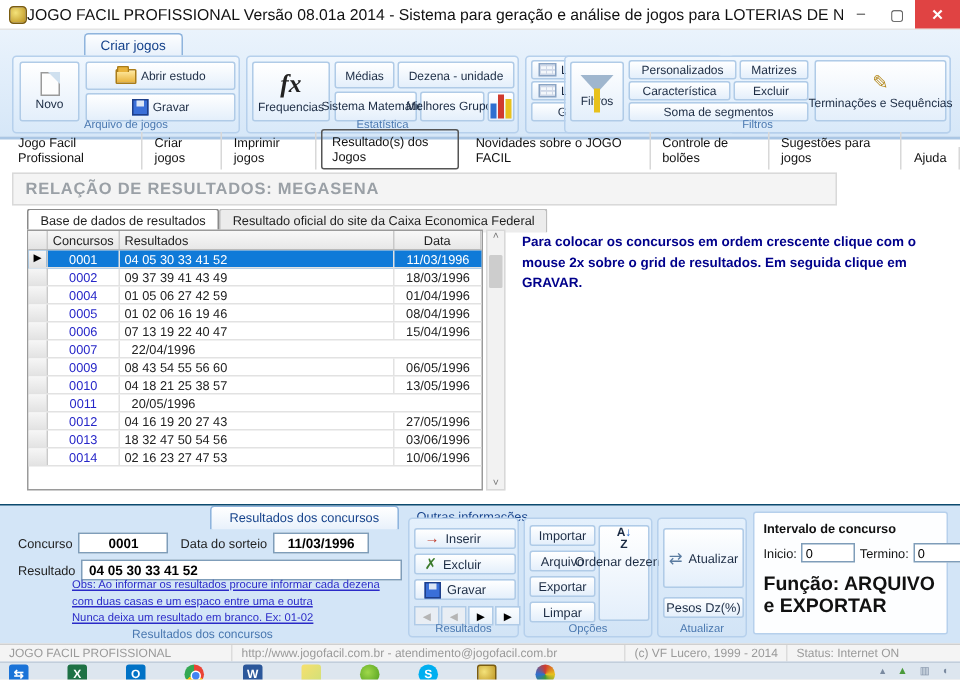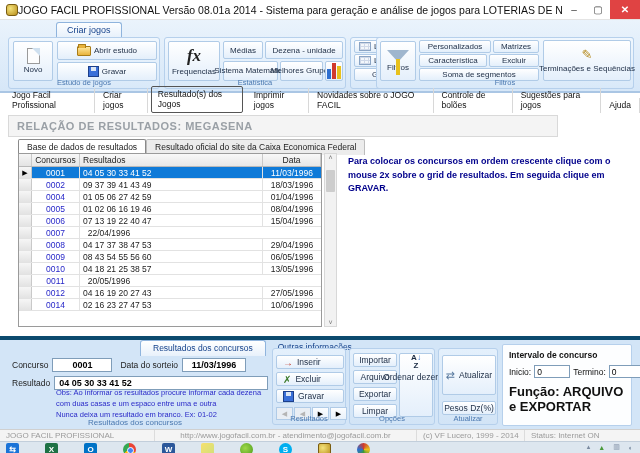--- a/index.html
+++ b/index.html
@@ -69,27 +69,27 @@
   .grow.head .c2 { padding-left:3px; text-align:left; }
   .grow.sel { background:#0f7ad8; }
   .grow.sel .c1,.grow.sel .c2,.grow.sel .c3 { color:#fff; }
   .vscroll { position:absolute; left:324px; top:153px; width:13px; height:174px; background:#f2f2f2; border:1px solid #d8d8d8; font-size:7px; color:#777; display:flex; flex-direction:column; justify-content:space-between; align-items:center; }
   .vthumb { width:9px; height:22px; background:#cdcdcd; border-radius:1px; margin-top:2px; }
 
   
   .hint { position:absolute; left:348px; top:155px; width:278px; font-size:9px; font-weight:bold; color:#00008b; line-height:1.5; }
 
   
-  .bpanel { position:absolute; left:0; top:336px; width:640px; height:93px; background:#d3e5f7; border-top:4px solid #0c4a6e; }
+  .bpanel { position:absolute; left:0; top:336px; width:640px; height:93px; background:#d3e5f7; border-top:1px solid #0c4a6e; }
   .btabs { position:absolute; left:140px; top:0; display:flex; font-size:8.5px; }
   .btab { padding:2px 12px 3px; color:#15428b; }
   .btab.active { background:linear-gradient(#ffffff,#e8f1fb); border:1px solid #8fb4dd; border-bottom:none; border-radius:3px 3px 0 0; }
   .fieldrow { position:absolute; font-size:8.5px; color:#222; display:flex; align-items:center; gap:4px; }
   .fld { border:1px solid #7f9db9; background:#fff; font-weight:bold; font-size:9px; font-family:"Liberation Sans",sans-serif; height:14px; }
-  .obs { position:absolute; left:56px; top:48px; width:210px; font-size:7.5px; color:#2a2ac8; line-height:1.45; }
+  .obs { position:absolute; left:48px; top:48px; width:210px; font-size:7.5px; color:#2a2ac8; line-height:1.45;text-decoration:underline; }
   .bgroup { position:absolute; top:8px; bottom:4px; background:linear-gradient(#e4f0fc,#d2e4f6); border:1px solid #b6d0ec; border-radius:3px; }
   .bgroup .gcap { position:absolute; left:0; right:0; bottom:1px; text-align:center; font-size:7.5px; color:#4a78b0; }
   .bbtn { background:linear-gradient(#ffffff,#e4effb); border:1px solid #b0cbe7; border-radius:2px; font-size:8.5px; color:#1c2c44; display:flex; align-items:center; gap:4px; padding:0 6px; height:14px; white-space:nowrap; }
   .navbtns { display:flex; gap:1px; }
   .nbtn { width:17px; height:13px; border:1px solid #b0cbe7; background:linear-gradient(#fbfdff,#e8f1fa); font-size:7px; display:flex; align-items:center; justify-content:center; color:#000; }
   .nbtn.dis { color:#b5b5b5; background:#e9eef4; }
   .caption-left { position:absolute; left:0; right:0; bottom:2px; text-align:center; font-size:8px; color:#4a78b0; }
   .ipanel { position:absolute; left:502px; top:4px; width:130px; height:82px; background:#fdfeff; border:1px solid #b6d0ec; border-radius:2px; padding:5px 6px; font-size:8.5px; color:#111; }
   .ipanel .ttl { font-weight:bold; margin-bottom:5px; }
   .ipanel .frow { display:flex; align-items:center; gap:3px; margin-bottom:6px; }
@@ -137,21 +137,21 @@
         <span>Abrir estudo</span>
       </div>
       <div class="rbtn big" style="position:absolute; left:4px; top:3px; width:40px; height:40px;">
         <span class="i-page"></span>
         <span>Novo</span>
       </div>
       <div class="rbtn" style="position:absolute; left:48px; top:24px; width:100px; height:19px;">
         <span class="i-floppy"></span>
         <span>Gravar</span>
       </div>
-      <div class="gcap">Estudo de jogos</div>
+      <div class="gcap">Arquivo de jogos</div>
     </div>
 
     <div class="rgroup" style="left:164px; width:182px;">
       <div class="rbtn big" style="position:absolute; left:3px; top:3px; width:52px; height:40px;">
         <span class="i-fx">fx</span>
         <span>Frequencias</span>
       </div>
       <div class="rbtn" style="position:absolute; left:58px; top:3px; width:40px; height:18px;">
         <span>Médias</span>
       </div>
@@ -238,22 +238,22 @@
       </div>
     </div>
 
   <div style="position:absolute; left:382px; top:37px; width:252px; height:52px; z-index:5;">
     
   </div>
 
   <div class="navtabs">
       <div class="navtab">Jogo Facil Profissional</div>
       <div class="navtab">Criar jogos</div>
+      <div class="navtab">Imprimir jogos</div>
       <div class="navtab active">Resultado(s) dos Jogos</div>
-      <div class="navtab">Imprimir jogos</div>
       <div class="navtab">Novidades sobre o JOGO FACIL</div>
       <div class="navtab">Controle de bolões</div>
       <div class="navtab">Sugestões para jogos</div>
       <div class="navtab">Ajuda</div>
     </div>
 
   <div class="sech">
     <span>RELAÇÃO DE RESULTADOS:  MEGASENA</span>
   </div>
 
@@ -300,46 +300,46 @@
           <div class="c2">07 13 19 22 40 47</div>
           <div class="c3">15/04/1996</div>
         </div>
         <div class="grow">
           <div class="ind"></div>
           <div class="c1">0007</div>
           <div class="c3">22/04/1996</div>
         </div>
         <div class="grow">
           <div class="ind"></div>
-          <div class="c1">0008</div>
-          <div class="c2">04 17 37 38 47 53</div>
-          <div class="c3">29/04/1996</div>
-        </div>
-        <div class="grow">
-          <div class="ind"></div>
           <div class="c1">0009</div>
           <div class="c2">08 43 54 55 56 60</div>
           <div class="c3">06/05/1996</div>
         </div>
         <div class="grow">
           <div class="ind"></div>
           <div class="c1">0010</div>
           <div class="c2">04 18 21 25 38 57</div>
           <div class="c3">13/05/1996</div>
         </div>
         <div class="grow">
           <div class="ind"></div>
           <div class="c1">0011</div>
           <div class="c3">20/05/1996</div>
         </div>
         <div class="grow">
           <div class="ind"></div>
           <div class="c1">0012</div>
           <div class="c2">04 16 19 20 27 43</div>
           <div class="c3">27/05/1996</div>
+        </div>
+        <div class="grow">
+          <div class="ind"></div>
+          <div class="c1">0013</div>
+          <div class="c2">18 32 47 50 54 56</div>
+          <div class="c3">03/06/1996</div>
         </div>
         <div class="grow">
           <div class="ind"></div>
           <div class="c1">0014</div>
           <div class="c2">02 16 23 27 47 53</div>
           <div class="c3">10/06/1996</div>
         </div>
       </div>
   </div>
   <div class="vscroll">
@@ -444,21 +444,21 @@
         <input value="0" style="">
         <span>Termino:</span>
         <input value="0" style="">
       </div>
       <div class="fn">Função: ARQUIVO e EXPORTAR</div>
     </div>
   </div>
 
   <div class="statusbar">
     <div class="scell" style="width:155px;">JOGO FACIL PROFISSIONAL</div>
-    <div class="scell" style="width:262px;text-align:center;">http://www.jogofacil.com.br - atendimento@jogofacil.com.br</div>
+    <div class="scell" style="width:262px;">http://www.jogofacil.com.br - atendimento@jogofacil.com.br</div>
     <div class="scell" style="width:108px;">(c) VF Lucero, 1999 - 2014</div>
     <div class="scell" style="flex:1; border-right:none;">Status: Internet ON</div>
   </div>
 
   <div class="taskbar">
     <div id="taskicons" style="display:flex; gap:26px;">
         <div class="tbi teamviewer">⇆</div>
         <div class="tbi excel">X</div>
         <div class="tbi outlook">O</div>
         <div class="tbi chrome"></div>

